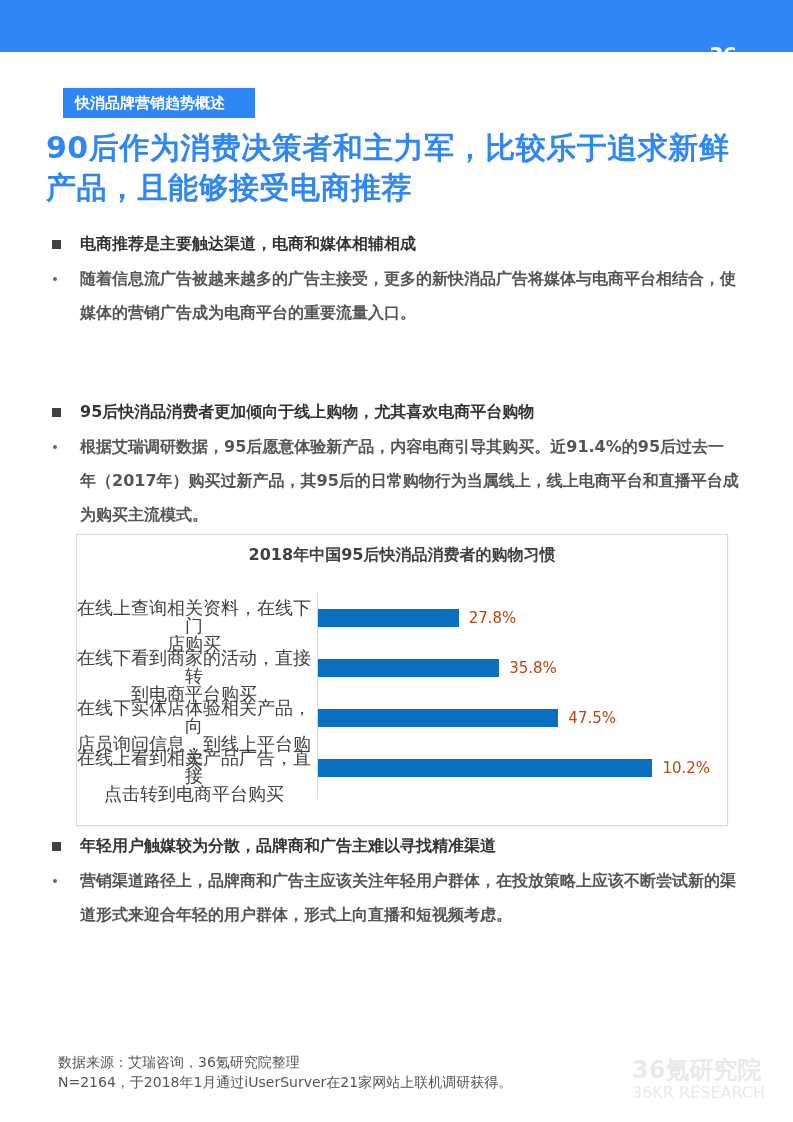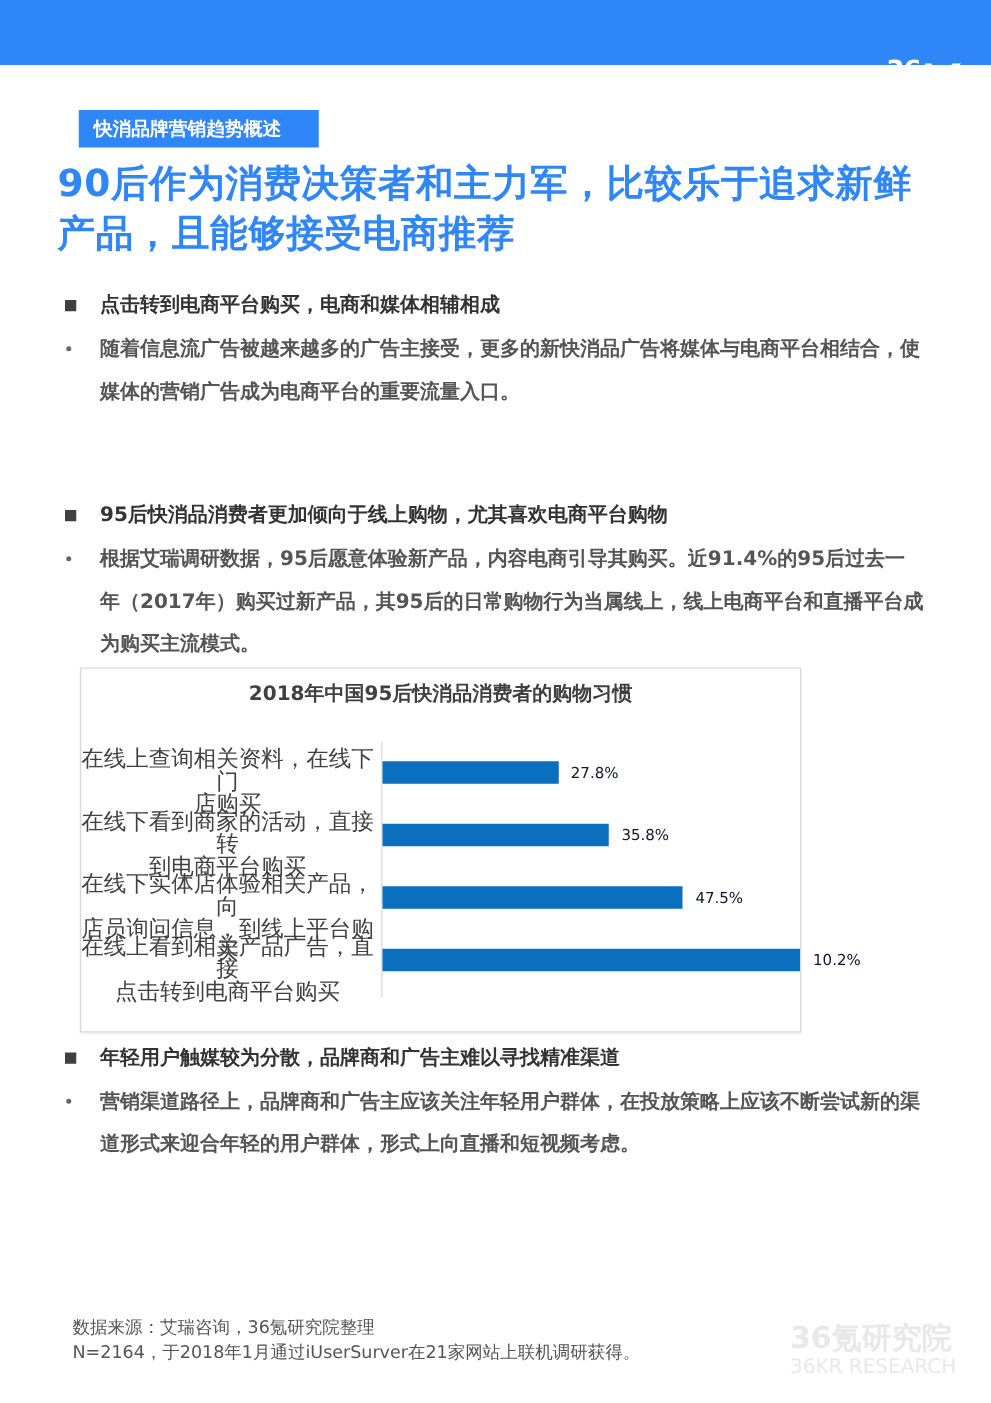--- a/index.html
+++ b/index.html
@@ -41,40 +41,40 @@
   }
   .heading-row .txt { position:absolute; left:30px; white-space:nowrap; }
   .bullet-row {
     position:relative; font-size:16px; color:#555555; line-height:34px;font-weight:bold;
   }
   .bullet-row .dot {
     position:absolute; left:3px; top:15px; width:4px; height:4px; background:#666666; border-radius:50%;
   }
   .bullet-row .txt { margin-left:30px; display:block; }
   .chart-box {
-    position:absolute; left:64px; top:534px; width:577px; height:292px;
+    position:absolute; left:76px; top:534px; width:652px; height:292px;
     border:1px solid #d9d9d9; box-sizing:border-box; background:#ffffff;
     box-shadow:0 1px 2px rgba(0,0,0,0.08);
   }
   .chart-title {
     position:absolute; left:0; top:10px; width:100%; text-align:center;
     font-size:16px; font-weight:bold; color:#404040;
   }
   .axis-line {
     position:absolute; left:240px; top:58px; width:1px; height:205px; background:#d9d9d9;
   }
   .cat-label {
     position:absolute; left:0px; width:234px; text-align:center;
     font-size:18px; color:#404040; line-height:18px;
   }
   .bar {
     position:absolute; left:241px; height:18px; background:#0b6fc0;
   }
   .bar-val {
-    position:absolute; font-size:12px; color:#0f172a; line-height:18px;
+    position:absolute; font-size:15px; color:#c2410c; line-height:18px;
   }
   .source {
     position:absolute; left:58px; top:1052px; font-size:14px; color:#555555; line-height:20px;
   }
   .watermark {
     position:absolute; left:632px; top:1056px; color:#e9e9e9; text-align:left;
   }
   .watermark .cn { font-size:24px; font-weight:bold; line-height:28px; letter-spacing:0px; }
   .watermark .en { font-size:16px; line-height:18px; letter-spacing:0px; }
 </style>
@@ -91,21 +91,21 @@
 <div class="section-tag">快消品牌营销趋势概述</div>
 
 <div class="title">
   <div>90后作为消费决策者和主力军，比较乐于追求新鲜</div>
   <div>产品，且能够接受电商推荐</div>
 </div>
 
 <div class="para" style="top:226px;">
   <div class="heading-row">
     <span class="sq"></span>
-    <span class="txt">点击转到电商平台购买，电商和媒体相辅相成</span>
+    <span class="txt">电商推荐是主要触达渠道，电商和媒体相辅相成</span>
   </div>
   <div class="bullet-row">
     <span class="dot"></span>
     <span class="txt">随着信息流广告被越来越多的广告主接受，更多的新快消品广告将媒体与电商平台相结合，使媒体的营销广告成为电商平台的重要流量入口。</span>
   </div>
 </div>
 
 <div class="para" style="top:394px;">
   <div class="heading-row">
     <span class="sq"></span>

